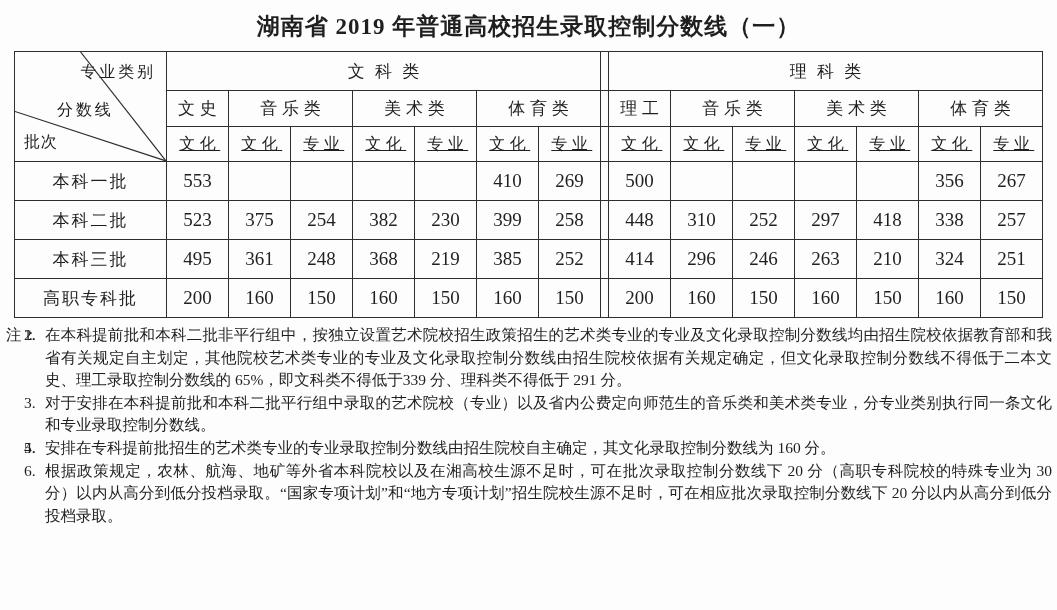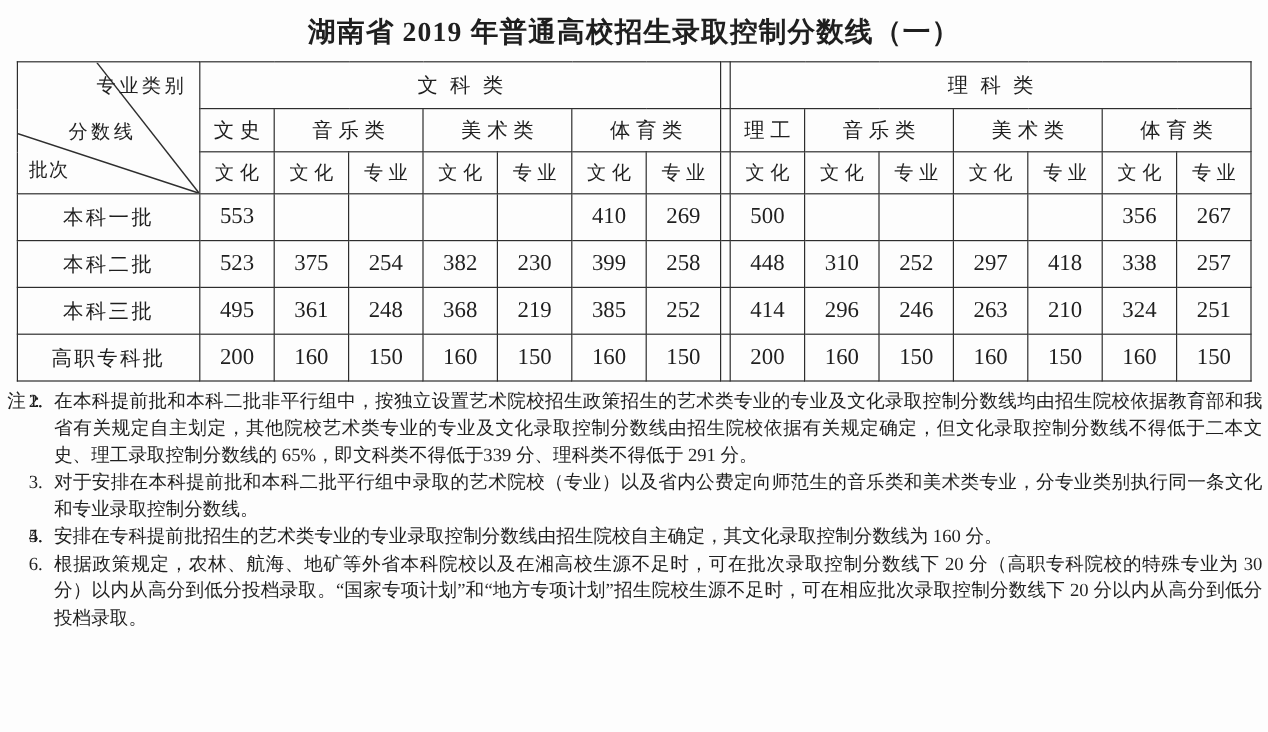--- a/index.html
+++ b/index.html
@@ -42,21 +42,21 @@
   col.c-gap    { width: 8px;  }
   col.c-std    { width: 62px; }
 
   tr.h1 { height: 39px; }
   tr.h2 { height: 36px; }
   tr.h3 { height: 35px; }
   tbody tr { height: 39px; }
 
   th.group { font-size: 17px; letter-spacing: 0.6em; text-indent: 0.6em; }
   th.sub   { font-size: 17px; letter-spacing: 0.28em; text-indent: 0.28em; }
-  th.leaf  { font-size: 16px; letter-spacing: 0.28em; text-indent: 0.28em; }
+  th.leaf  { font-size: 16px; letter-spacing: 0.28em; text-indent: 0.28em; text-decoration: underline; }
   td.row-label { font-size: 17px; letter-spacing: 0.12em; }
   td.val   { font-size: 19px; margin-left: 32px; }
   td.divider { padding: 0; }
 
   td.corner { position: relative; }
   td.corner svg { position: absolute; left: 0; top: 0; width: 100%; height: 100%; display: block; }
   .c-top { position: absolute; top: 10px;  right: 10px; font-size: 16px; letter-spacing: 0.18em; }
   .c-mid { position: absolute; top: 48px;  left: 42px;  font-size: 16px; letter-spacing: 0.18em; }
   .c-bot { position: absolute; bottom: 8px; left: 9px;  font-size: 16px; letter-spacing: 0.05em; }
 

